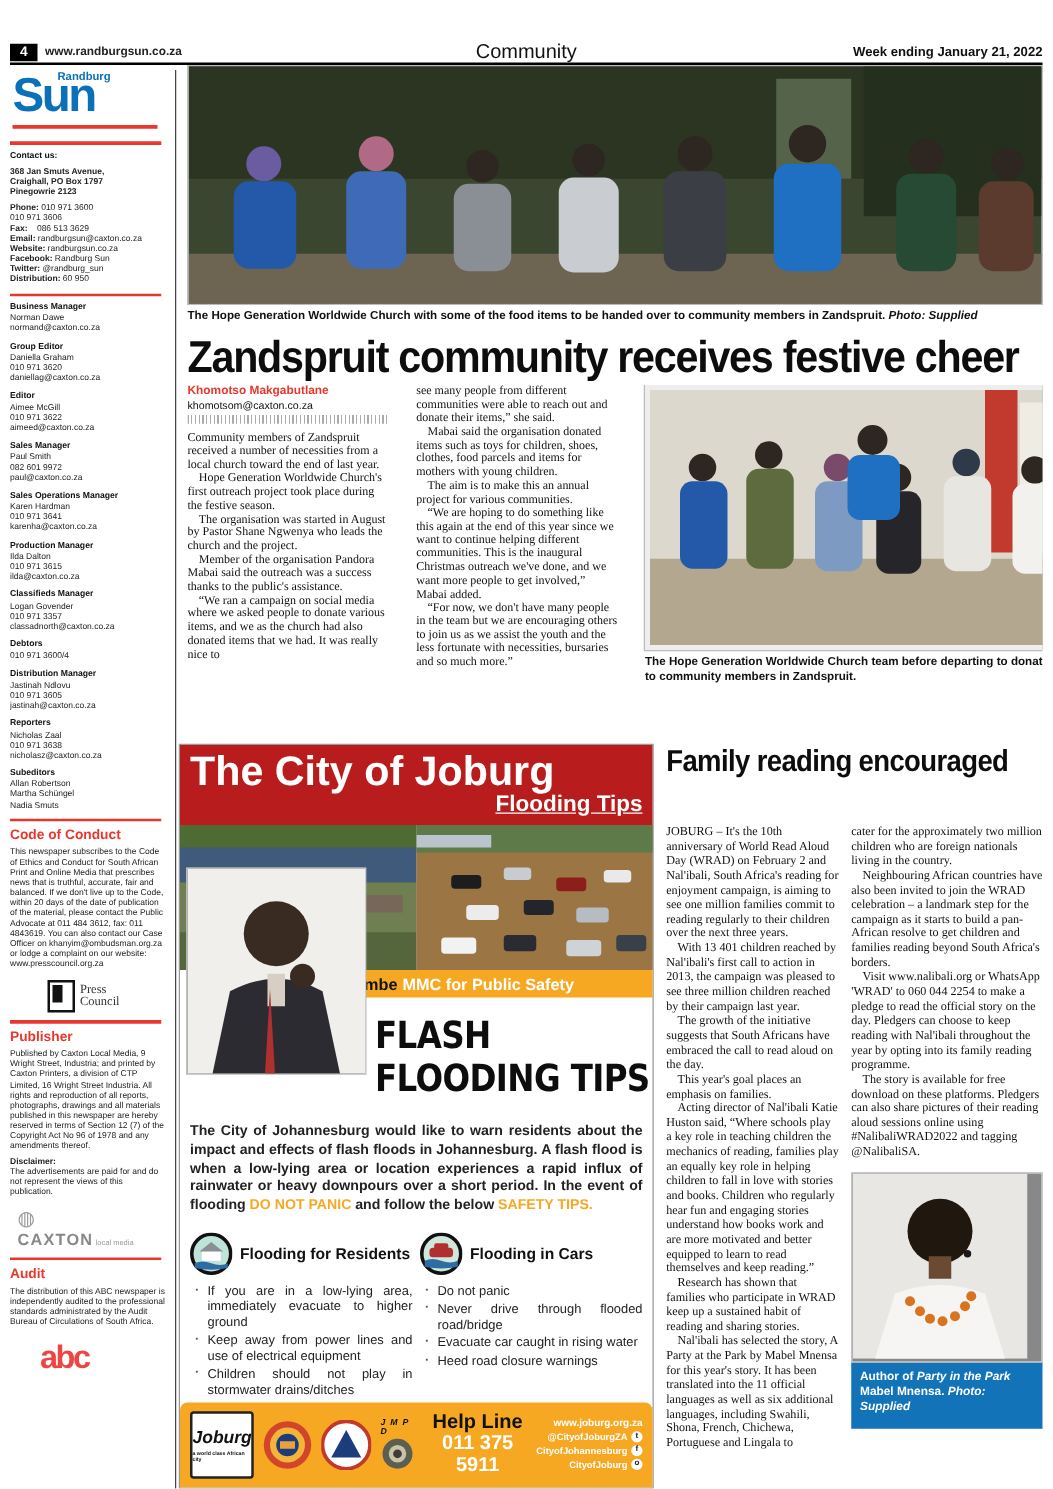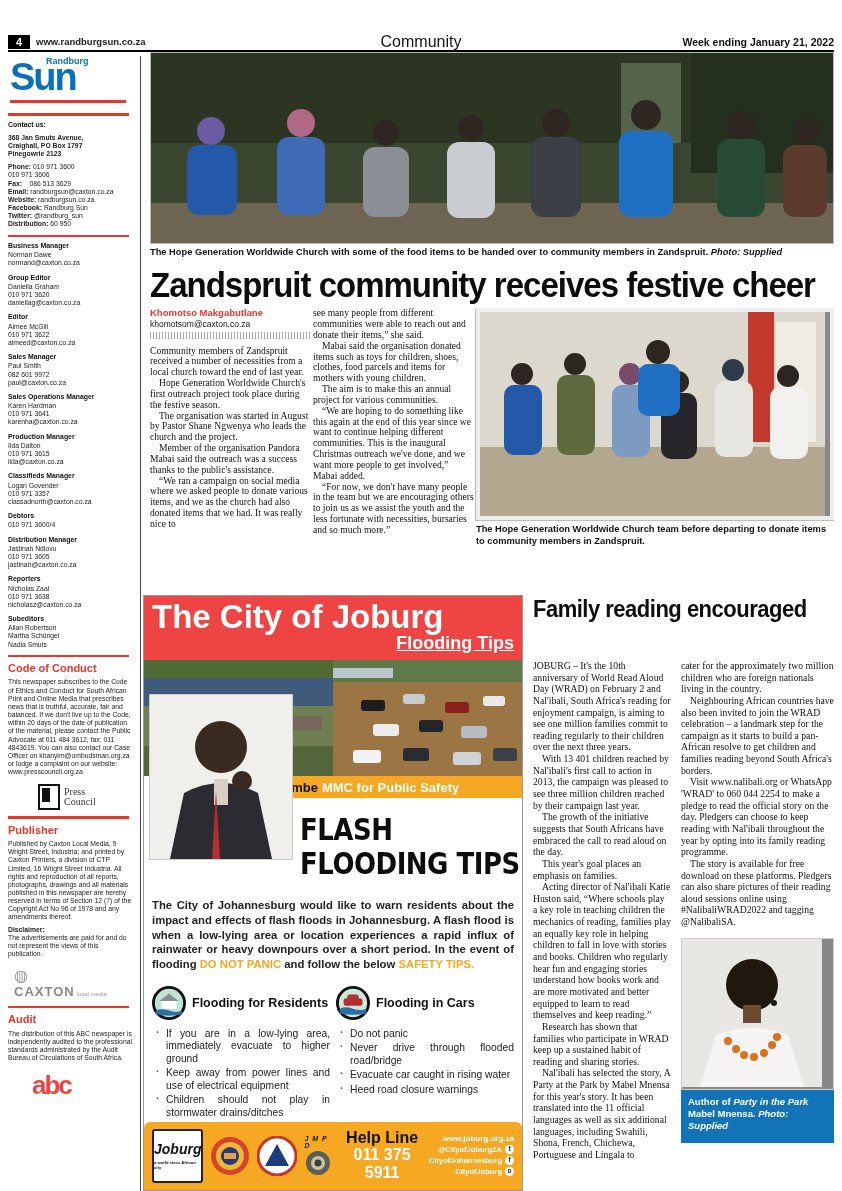--- a/index.html
+++ b/index.html
@@ -34,34 +34,34 @@
   .caxton .cx-sub{font-size:6px;color:#999;}
   .abc{font-size:26px;font-weight:900;color:#ef4444;letter-spacing:-2px;margin:8px 0 0 24px;}
   .bold{font-weight:bold;}
   
   .main{position:absolute;left:150px;top:52px;right:8px;}
   .photo{position:relative;overflow:hidden;background:#888;}
   .photo-top{height:190px;border:1px solid #bbb;}
   .caption{font-size:9.3px;font-weight:bold;color:#111;margin:3px 0 0 0;line-height:1.25;}
   .caption .credit{font-style:italic;}
   .headline{font-size:33px;font-weight:800;color:#0d0d0d;letter-spacing:-1px;margin:8px 0 6px 0;line-height:1.02;font-family:"Liberation Sans",sans-serif;transform:scaleY(1.08);transform-origin:left top;}
-  .story{display:flex;gap:1px;height:268px;overflow:hidden;margin-top:8px;}
+  .story{display:flex;gap:21px;height:268px;overflow:hidden;margin-top:8px;}
   .story .col{width:162px;flex:0 0 auto;font-family:"Liberation Serif",serif;font-size:9.6px;line-height:1.13;color:#111;}
   .story .col p, .fam .col p{margin:0;}
   .story .col p.indent, .fam .col p.indent{text-indent:9px;}
   .byline-name{color:#e8372d;font-weight:bold;font-size:9.5px;font-family:"Liberation Sans",sans-serif;}
   .byline-mail{font-size:8.5px;font-family:"Liberation Sans",sans-serif;margin:1px 0 2px 0;}
   .hatch{height:7px;background:repeating-linear-gradient(90deg,#aaa 0 1px,transparent 1px 3px);margin-bottom:7px;}
   .sidephoto-wrap{flex:1;}
   .photo-team{height:212px;border:4px solid #eee;outline:1px solid #bbb;box-sizing:border-box;}
   
   .bottom{position:absolute;left:143px;top:595px;right:8px;bottom:0;display:flex;gap:10px;}
   
   .ad{width:380px;flex:0 0 auto;border:1px solid #999;box-sizing:border-box;position:relative;display:flex;flex-direction:column;background:#fff;}
-  .ad-head{background:#ef4444;color:#fff;padding:4px 8px 6px 8px;}
+  .ad-head{background:#b91c1c;color:#fff;padding:4px 8px 6px 8px;}
   .ad-title{font-size:33px;font-weight:800;letter-spacing:0;line-height:1.05;}
   .ad-sub{text-align:right;font-size:18px;font-weight:bold;margin-top:-2px;text-decoration:underline;}
   .ad-photos{display:flex;height:116px;}
   .ad-photos .photo{flex:1;height:100%;}
   .official-bar{background:#f7a823;height:25px;margin-left:84px;display:flex;align-items:center;padding-left:10px;font-size:13px;}
   .official-bar .nm{font-weight:bold;color:#111;}
   .official-bar .role{color:#fff;font-weight:bold;margin-left:4px;}
   .man-photo{position:absolute;left:5px;top:98px;width:142px;height:164px;z-index:3;border:1px solid #ccc;}
   .flash{margin:14px 0 0 156px;font-size:26px;font-weight:900;letter-spacing:-0.5px;color:#0d0d0d;font-family:"DejaVu Sans",sans-serif;transform:scaleY(1.15);transform-origin:left top;}
   .ad-intro{margin:26px 8px 0 8px;font-size:11.3px;font-weight:bold;text-align:justify;line-height:1.3;color:#222;}

